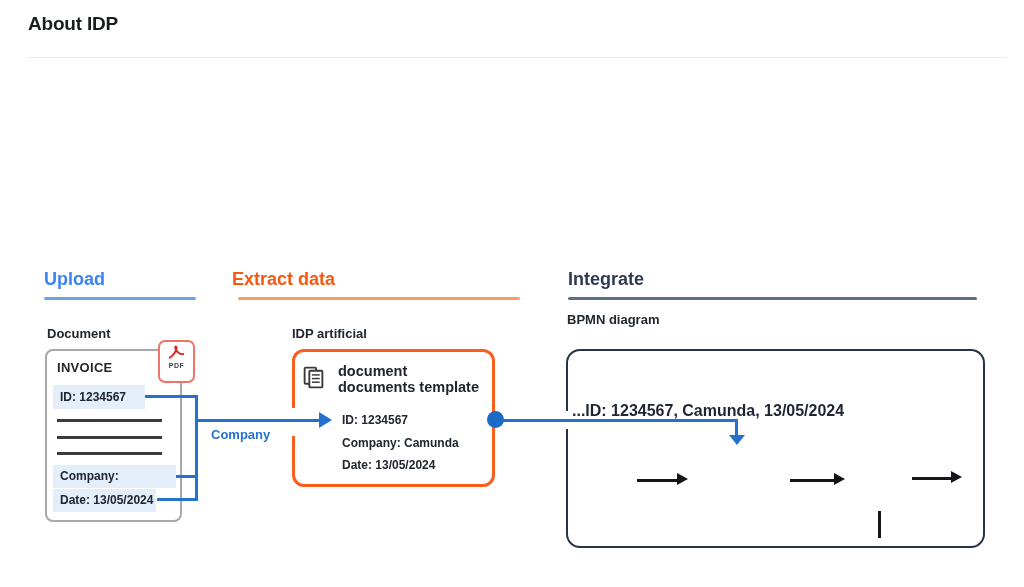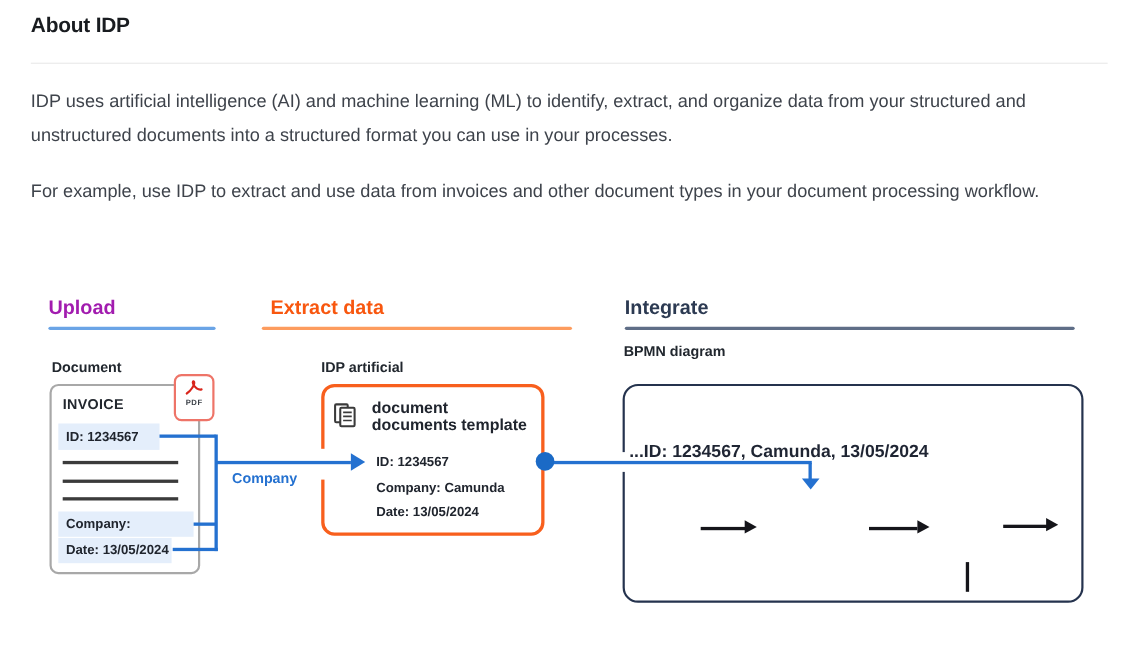--- a/index.html
+++ b/index.html
@@ -9,22 +9,22 @@
   }
   .abs{position:absolute;}
   
   #title{left:28px;top:13px;font-size:19px;font-weight:700;letter-spacing:-0.2px;color:#191c20;}
   #rule{left:28px;top:57px;width:979px;height:1px;background:#e9e9e9;}
   .para{left:28px;width:992px;font-size:16.5px;line-height:31px;color:#3e434b;}
   #p1{top:77px;}
   #p2{top:159px;}
   
   .step-h{top:269px;font-size:18px;font-weight:700;}
-  #h-upload{left:44px;color:#a21caf;}
-  #h-extract{left:246px;color:#f8570f;}
+  #h-upload{left:44px;color:#3b82f6;}
+  #h-extract{left:232px;color:#f8570f;}
   #h-integrate{left:568px;color:#2c3a52;}
   .step-u{top:297px;height:3px;border-radius:2px;}
   #u-upload{left:44px;width:152px;background:#6aa4e6;}
   #u-extract{left:238px;width:282px;background:#fd9c5e;}
   #u-integrate{left:568px;width:409px;background:#5f6e87;}
   .col-label{font-size:13px;font-weight:700;color:#21272e;}
   
   #lab-doc{left:47px;top:326px;}
   #card{left:45px;top:349px;width:133px;height:169px;background:#fff;border:2px solid #a8a8a8;border-radius:8px;}
   #invoice-title{left:57px;top:360px;font-size:13px;font-weight:700;letter-spacing:0.3px;color:#22272e;}
@@ -81,22 +81,20 @@
   #ah3{left:951px;top:471px;}
   #bvert{left:878px;top:511px;width:2.5px;height:27px;}
 </style>
 </head>
 <body>
 
 <div class="page">
 
   <div class="abs" id="title">About IDP</div>
   <div class="abs" id="rule"></div>
-  <div class="abs para" id="p1">IDP uses artificial intelligence (AI) and machine learning (ML) to identify, extract, and organize data from your structured and unstructured documents into a structured format you can use in your processes.</div>
-  <div class="abs para" id="p2">For example, use IDP to extract and use data from invoices and other document types in your document processing workflow.</div>
 
   <div class="abs step-h" id="h-upload">Upload</div>
   <div class="abs step-u" id="u-upload"></div>
   <div class="abs step-h" id="h-extract">Extract data</div>
   <div class="abs step-u" id="u-extract"></div>
   <div class="abs step-h" id="h-integrate">Integrate</div>
   <div class="abs step-u" id="u-integrate"></div>
 
   <div class="abs col-label" id="lab-doc">Document</div>
   <div class="abs" id="card"></div>

